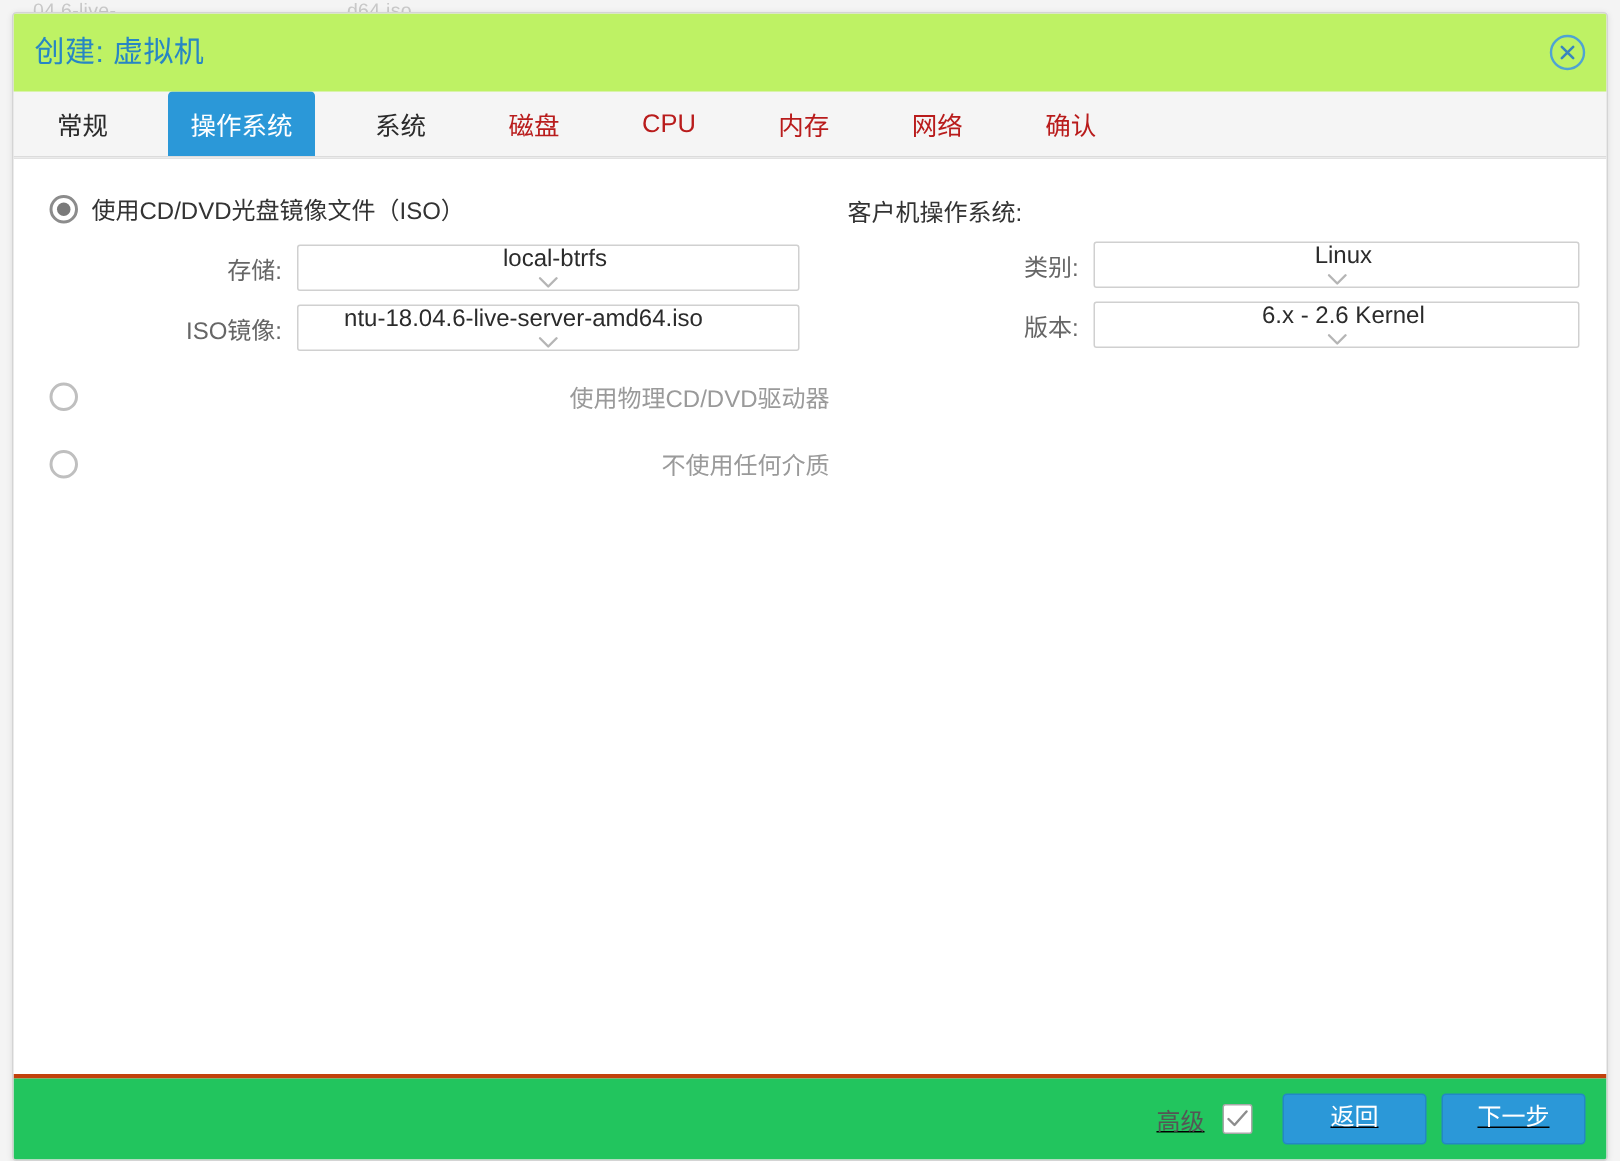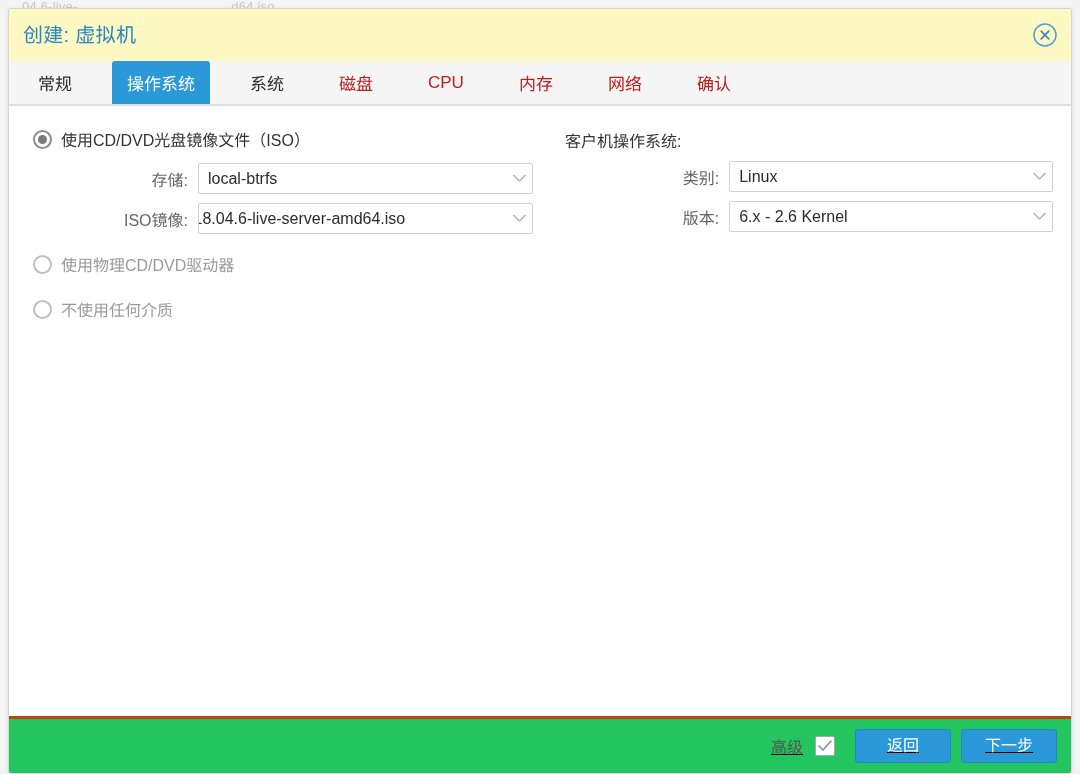--- a/index.html
+++ b/index.html
@@ -40,21 +40,21 @@
     display: flex;
     flex-direction: column;
     overflow: hidden;
   }
 
   
   .dlg-header {
     position: relative;
     height: 52px;
     flex: none;
-    background: #fef9c3;
+    background: #bef264;
     display: flex;
     align-items: center;
     padding: 0 14px;
   }
   .dlg-title {
     font-size: 20px;
     color: #2786c4;
     line-height: 1;
     letter-spacing: .3px;
   }
@@ -119,21 +119,21 @@
   .col-left  { width: 520px; flex: none; }
   .col-right { width: 500px; flex: none; padding-left: 12px; }
 
   
   .radio-row {
     display: flex;
     align-items: center;
     height: 30px;
     margin-bottom: 4px;
   }
-  .radio-row.spaced { margin-top: 15px; }
+  .radio-row.spaced { margin-top: 15px; justify-content: space-between; }
   .radio {
     width: 19px; height: 19px;
     border-radius: 50%;
     border: 2px solid #8c8c8c;
     background: #fff;
     flex: none;
     margin-right: 9px;
     position: relative;
     cursor: pointer;
   }
@@ -173,20 +173,21 @@
   .select {
     position: relative;
     height: 31px;
     background: #fff;
     border: 1px solid #d0d0d0;
     border-radius: 2px;
     display: flex;
     align-items: center;
     cursor: pointer;
     overflow: hidden;
+    flex-direction: column;
   }
   .col-left  .select { width: 335px; }
   .col-right .select { width: 336px; }
   .select .value {
     font-size: 16px;
     color: #2b2b2b;
     padding-left: 9px;
     white-space: nowrap;
     overflow: hidden;
     flex: 1 1 auto;

